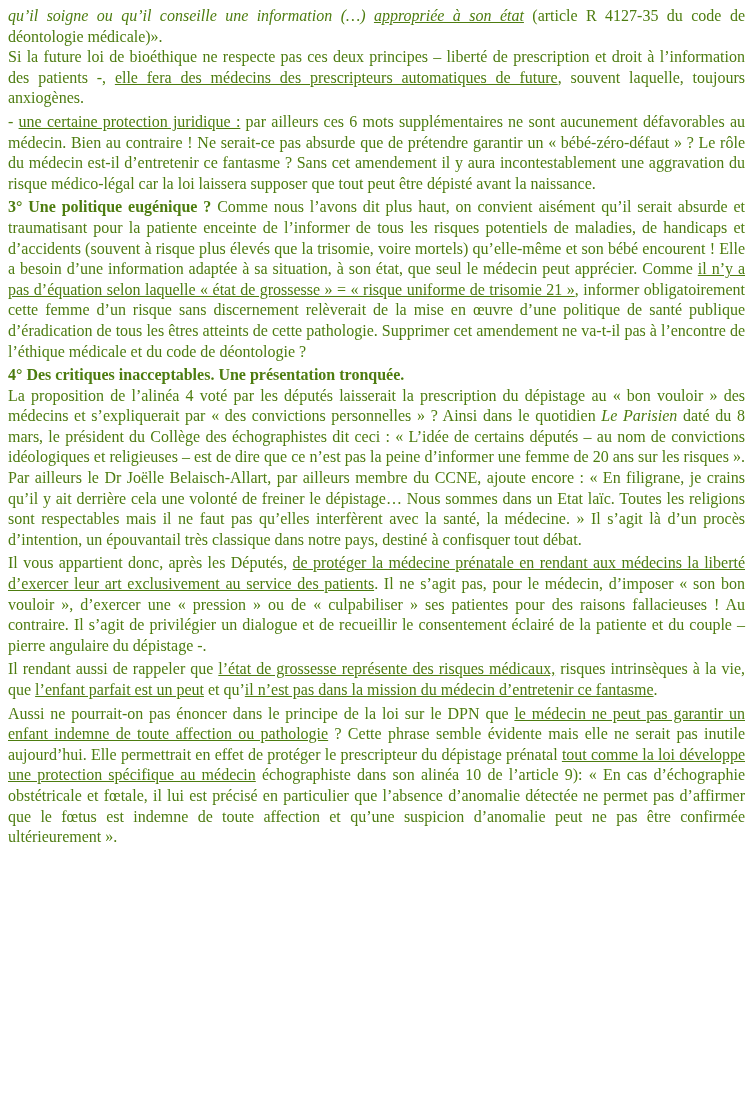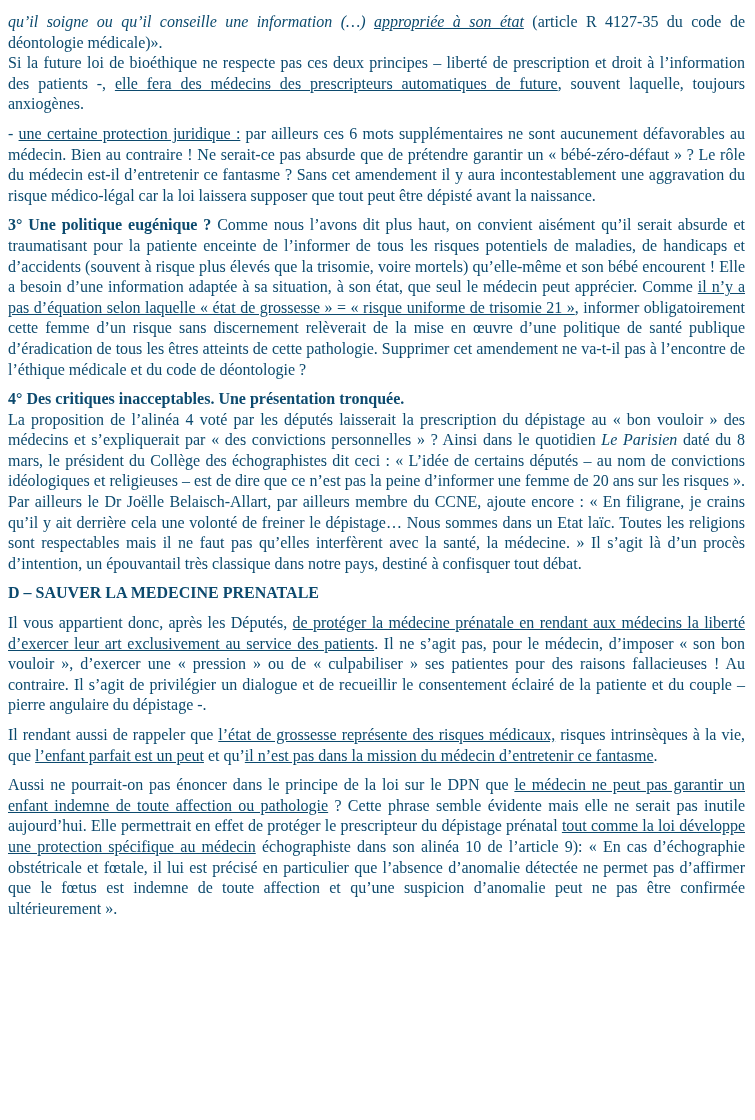--- a/index.html
+++ b/index.html
@@ -4,43 +4,42 @@
 <style>
   html, body {
     margin: 0;
     padding: 0;
     background: #ffffff;
   }
   .page {
     width: 755px;
     min-height: 1120px;
     box-sizing: border-box;
-    padding: 12px 10px 4px 8px;
+    padding: 6px 10px 4px 8px;
     font-family: "Liberation Serif", "DejaVu Serif", serif;
     font-size: 16px;
     line-height: 20.6px;
-    color: #0c4a6e;
+    color: #4d7c0f;
     overflow: hidden;
   }
   .para {
     text-align: justify;
     margin: 0;
   }
-  .para.gap { margin-top: 9px; }
+  .para.gap { margin-top: 3px; }
   .b { font-weight: bold; }
   .i { font-style: italic; }
   .u { text-decoration: underline; }
 </style>
 </head>
 <body>
 
 <div class="page">
     <div class="para"><span class="i">qu’il soigne ou qu’il conseille une information (…) </span><span class="i u">appropriée à son état</span><span>  (article R 4127-35 du code de déontologie médicale)».</span></div>
     <div class="para"><span>Si la future loi de bioéthique ne respecte pas ces deux principes – liberté de prescription et droit à l’information des patients -, </span><span class="u">elle fera des médecins des prescripteurs automatiques de future</span><span>, souvent laquelle, toujours anxiogènes.</span></div>
     <div class="para gap"><span>- </span><span class="u">une certaine protection juridique :</span><span> par ailleurs ces 6 mots supplémentaires ne sont aucunement défavorables au médecin. Bien au contraire ! Ne serait-ce pas absurde que de prétendre garantir un « bébé-zéro-défaut » ? Le rôle du médecin est-il d’entretenir ce fantasme ? Sans cet amendement il y aura incontestablement une aggravation du risque médico-légal car la loi laissera supposer que tout peut être dépisté avant la naissance.</span></div>
     <div class="para gap"><span class="b">3° Une politique eugénique ? </span><span>Comme nous l’avons dit plus haut, on convient aisément qu’il serait absurde et traumatisant pour la patiente enceinte de l’informer de tous les risques potentiels de maladies, de handicaps et d’accidents (souvent à risque plus élevés que la trisomie, voire mortels) qu’elle-même et son bébé encourent ! Elle a besoin d’une information adaptée à sa situation, à son état, que seul le médecin peut apprécier. Comme </span><span class="u">il n’y a pas d’équation selon laquelle « état de grossesse » = « risque uniforme de trisomie 21 »</span><span>, informer obligatoirement cette femme d’un risque sans discernement  relèverait de la mise en œuvre d’une politique de santé publique d’éradication de tous les êtres atteints de cette pathologie. Supprimer cet amendement ne va-t-il pas à l’encontre de l’éthique médicale et du code de déontologie ?</span></div>
     <div class="para gap"><span class="b">4° Des critiques inacceptables. Une présentation tronquée.</span></div>
     <div class="para"><span>La proposition de l’alinéa 4 voté par les députés laisserait la prescription du dépistage au « bon vouloir » des médecins et s’expliquerait par « des convictions personnelles » ? Ainsi dans le quotidien </span><span class="i">Le Parisien</span><span> daté du 8 mars, le président du Collège des échographistes dit ceci : « L’idée de certains députés – au nom de convictions idéologiques et religieuses – est de dire que ce n’est pas la peine d’informer une femme de 20 ans sur les risques ». Par ailleurs le Dr Joëlle Belaisch-Allart, par ailleurs membre du CCNE, ajoute encore : « En filigrane, je crains qu’il y ait derrière cela une volonté de freiner le dépistage… Nous sommes dans un Etat laïc. Toutes les religions sont respectables mais il ne faut pas qu’elles interfèrent avec la santé, la médecine. » Il s’agit là d’un procès d’intention, un épouvantail très classique dans notre pays, destiné à confisquer tout débat.</span></div>
-    <div class="para gap"><span class="b">D – SAUVER LA MEDECINE PRENATALE</span></div>
     <div class="para gap"><span>Il vous appartient donc, après les Députés, </span><span class="u">de protéger la médecine prénatale en rendant aux médecins la liberté d’exercer leur art exclusivement au service des patients</span><span>. Il ne s’agit pas, pour le médecin, d’imposer « son bon vouloir », d’exercer une « pression » ou de « culpabiliser » ses patientes pour des raisons fallacieuses ! Au contraire. Il s’agit de privilégier un dialogue et de recueillir le consentement éclairé de la patiente et du couple – pierre angulaire du dépistage -.</span></div>
     <div class="para gap"><span>Il rendant aussi de rappeler que </span><span class="u">l’état de grossesse représente des risques médicaux,</span><span> risques intrinsèques à la vie, que </span><span class="u">l’enfant parfait est un peut</span><span> et qu’</span><span class="u">il n’est pas dans la mission du médecin d’entretenir ce fantasme</span><span>.</span></div>
     <div class="para gap"><span>Aussi ne pourrait-on pas énoncer dans le principe de la loi sur le DPN que </span><span class="u">le médecin ne peut pas garantir un enfant indemne de toute affection ou pathologie</span><span> ? Cette phrase semble évidente mais elle ne serait pas inutile aujourd’hui. Elle permettrait en effet de protéger le prescripteur du dépistage prénatal </span><span class="u">tout comme la loi développe une protection spécifique au médecin</span><span> échographiste dans son alinéa 10 de l’article 9):  « En cas d’échographie obstétricale et fœtale, il lui est précisé en particulier que l’absence d’anomalie détectée ne permet pas d’affirmer que le fœtus est indemne de toute affection et qu’une suspicion d’anomalie peut ne pas être confirmée ultérieurement ».</span></div>
   </div>
 
 </body></html>

